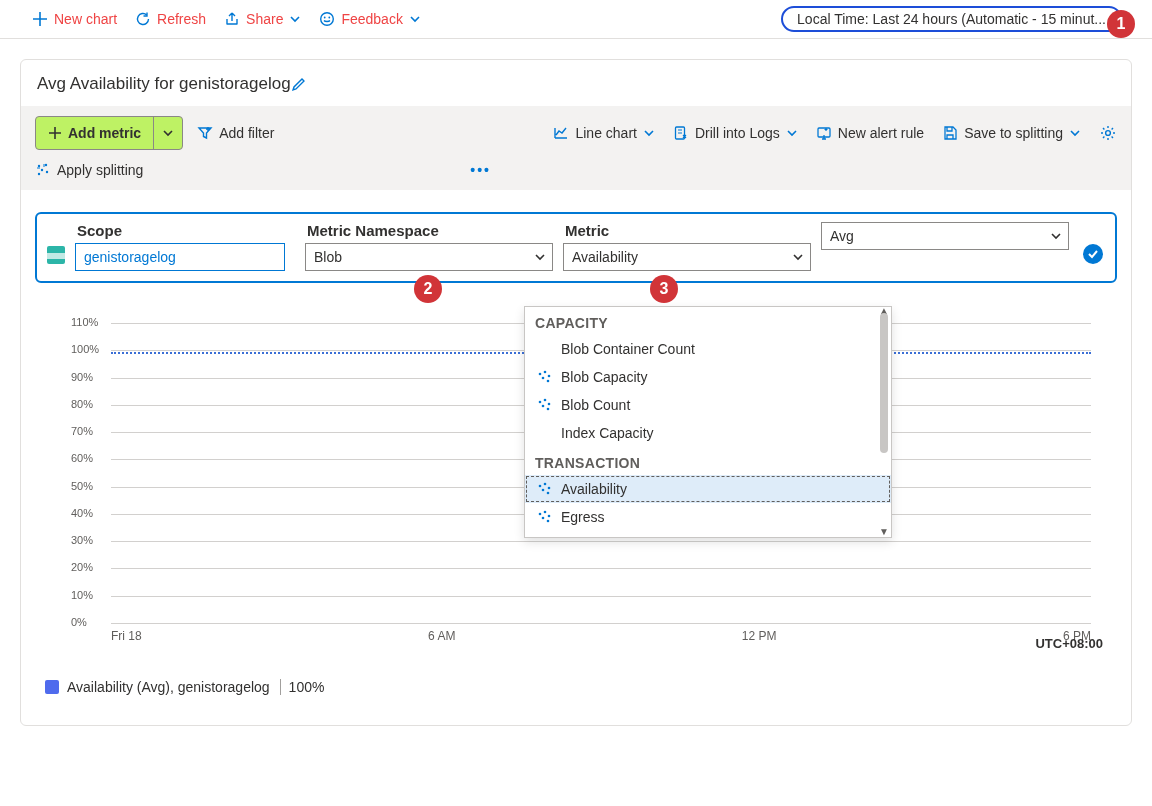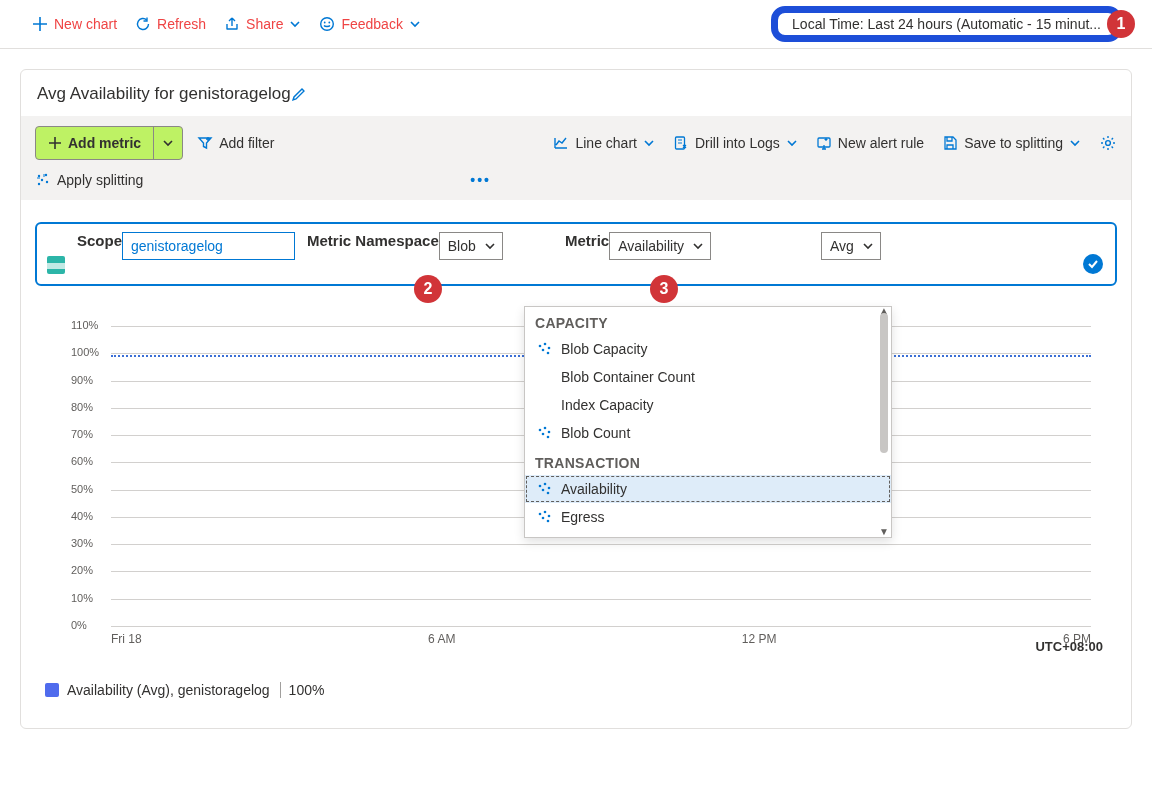--- a/index.html
+++ b/index.html
@@ -25,21 +25,21 @@
     align-items: center;
     gap: 6px;
     color: #ef4444;
     cursor: pointer;
     padding: 4px 2px;
     user-select: none;
   }
   .top-toolbar .btn svg { flex: none; }
   .spacer { flex: 1; }
   .time-pill {
-    border: 7px solid #1d4ed8;
+    border: 2px solid #1d4ed8;
     border-radius: 14px;
     padding: 3px 14px;
     font-size: 14px;
     max-width: 380px;
     white-space: nowrap;
     overflow: hidden;
     text-overflow: ellipsis;
     cursor: pointer;
   }
   .card {
@@ -125,22 +125,24 @@
     position: relative;
   }
   .scope-icon {
     width: 18px; height: 18px;
     background: linear-gradient(#2cb5a8 0 40%, #c1e9e4 40% 70%, #2cb5a8 70%);
     border-radius: 2px;
     margin-top: 24px;
   }
   .picker-col {
     display: flex;
+    flex-direction: column;
     flex: 1;
     min-width: 0;
+    justify-content: center;
   }
   .picker-label {
     font-weight: 600;
     font-size: 15px;
     margin-bottom: 4px;
     padding-left: 2px;
   }
   .picker-input {
     position: relative;
     border: 1px solid #8a8886;
@@ -551,45 +553,45 @@
     <span class="sw"></span>
     <span>Availability (Avg), genistoragelog</span>
     <span class="val">100%</span>
   </div>
 </div>
 
 <div class="metric-dd">
   <div class="scroll-arrow-up">▲</div>
   <div class="scrollbar"></div>
   <div class="cat">CAPACITY</div>
+  <div class="opt noicon">
+    <span>Blob Container Count</span>
+  </div>
   <div class="opt">
     <svg class="metric-glyph" viewBox="0 0 16 16">
         <circle cx="3" cy="5" r="1.3" fill="#0078d4"></circle>
         <circle cx="8" cy="3" r="1.3" fill="#0078d4"></circle>
         <circle cx="6" cy="9" r="1.3" fill="#0078d4"></circle>
         <circle cx="12" cy="7" r="1.3" fill="#0078d4"></circle>
         <circle cx="11" cy="12" r="1.3" fill="#0078d4"></circle>
       </svg>
     <span>Blob Capacity</span>
   </div>
-  <div class="opt noicon">
-    <span>Blob Container Count</span>
-  </div>
-  <div class="opt noicon">
-    <span>Index Capacity</span>
-  </div>
   <div class="opt">
     <svg class="metric-glyph" viewBox="0 0 16 16">
         <circle cx="3" cy="5" r="1.3" fill="#0078d4"></circle>
         <circle cx="8" cy="3" r="1.3" fill="#0078d4"></circle>
         <circle cx="6" cy="9" r="1.3" fill="#0078d4"></circle>
         <circle cx="12" cy="7" r="1.3" fill="#0078d4"></circle>
         <circle cx="11" cy="12" r="1.3" fill="#0078d4"></circle>
       </svg>
     <span>Blob Count</span>
+  </div>
+  <div class="opt noicon">
+    <span>Index Capacity</span>
   </div>
   <div class="cat">TRANSACTION</div>
   <div class="opt selected">
     <svg class="metric-glyph" viewBox="0 0 16 16">
         <circle cx="3" cy="5" r="1.3" fill="#0078d4"></circle>
         <circle cx="8" cy="3" r="1.3" fill="#0078d4"></circle>
         <circle cx="6" cy="9" r="1.3" fill="#0078d4"></circle>
         <circle cx="12" cy="7" r="1.3" fill="#0078d4"></circle>
         <circle cx="11" cy="12" r="1.3" fill="#0078d4"></circle>
       </svg>

